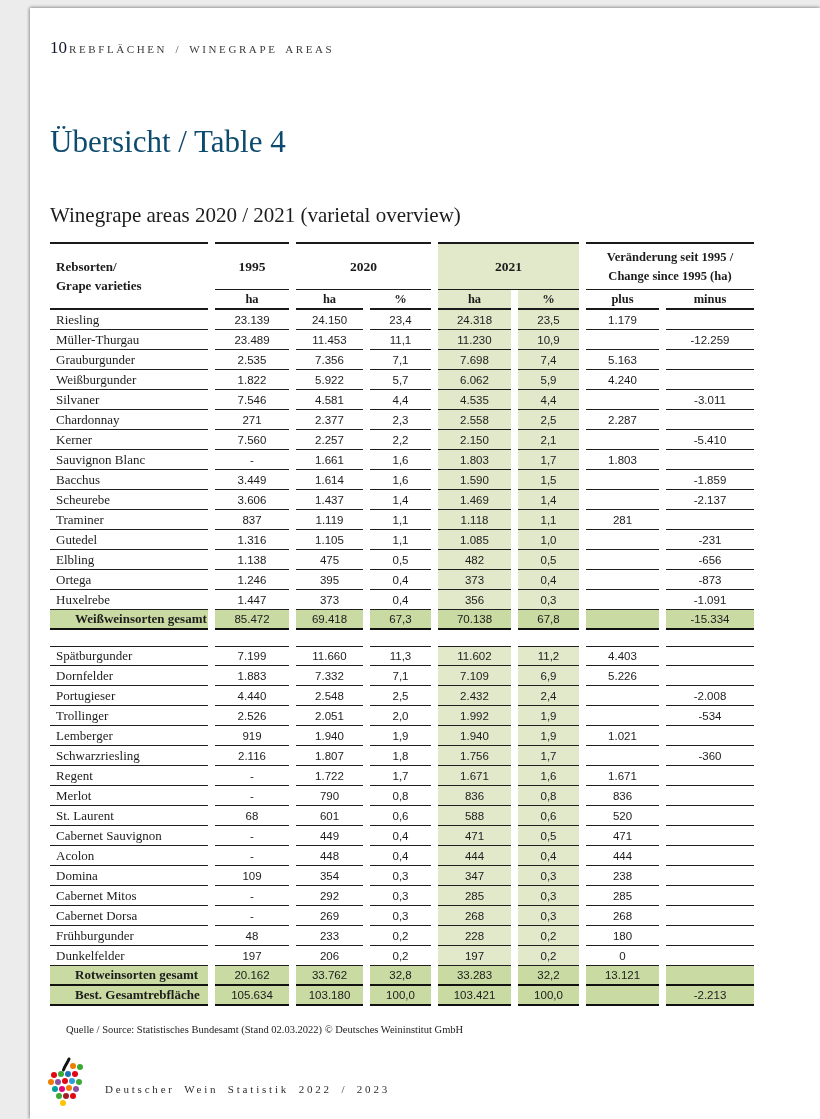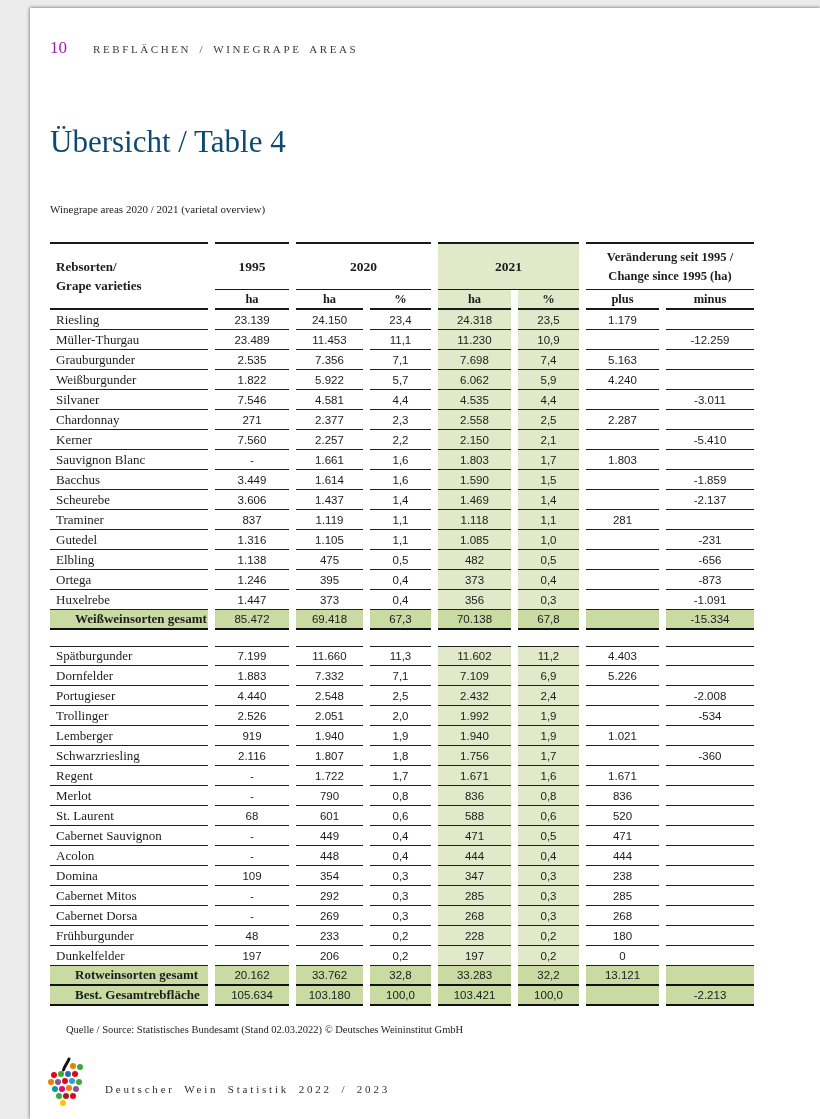--- a/index.html
+++ b/index.html
@@ -3,27 +3,27 @@
 <meta charset="utf-8">
 <style>
   * { margin:0; padding:0; box-sizing:border-box; }
   html,body { width:820px; height:1119px; background:#ececed; overflow:hidden;
               font-family:"Liberation Serif", serif; color:#1c1c1c; }
   .page { position:absolute; left:30px; top:8px; width:790px; height:1111px;
           background:#ffffff; box-shadow:-1px 0 3px rgba(0,0,0,.25), 0 -1px 3px rgba(0,0,0,.25); }
 
   
   .kicker { position:absolute; left:20px; top:30px; white-space:nowrap; }
-  .kicker .num { font-size:17px; color:#a21caf; margin-right:26px; }
+  .kicker .num { font-size:17px; color:#0f172a; margin-right:2px; }
   .kicker .lbl { font-size:11px; letter-spacing:2.6px; word-spacing:3px; color:#3b3b3b; }
 
   
   .title   { position:absolute; left:20px; top:116px; font-size:31px; color:#0c4a6e; }
   .sub1    { position:absolute; left:20px; top:168px; font-size:15.5px; }
-  .sub2    { position:absolute; left:20px; top:195px; font-size:11px; }
+  .sub2    { position:absolute; left:20px; top:195px; font-size:21px; }
 
   
   .table-wrap { position:absolute; left:13px; top:234px; }
   table { border-collapse:separate; border-spacing:7px 0; table-layout:fixed; }
   col.c-lab{width:158px} col.c-95{width:74px} col.c-20h{width:67px} col.c-20p{width:61px}
   col.c-21h{width:73px} col.c-21p{width:61px} col.c-pl{width:73px} col.c-mi{width:88px}
   th, td { padding:0; vertical-align:middle; }
   th.colhead { text-align:left; font-size:13px; font-weight:bold; line-height:1.5;
                border-top:2px solid #1a1a1a; border-bottom:2px solid #1a1a1a; padding-left:6px; }
   th.group   { font-size:13.5px; font-weight:bold; height:48px; text-align:center;

